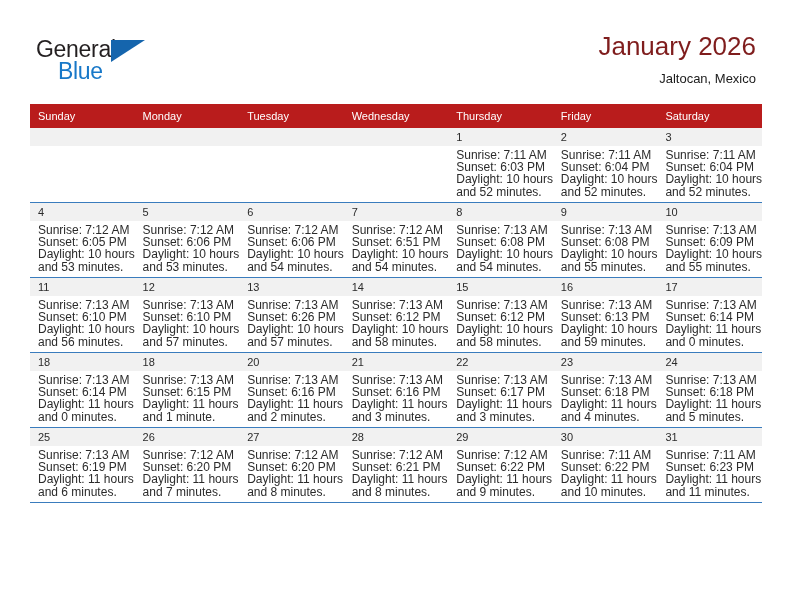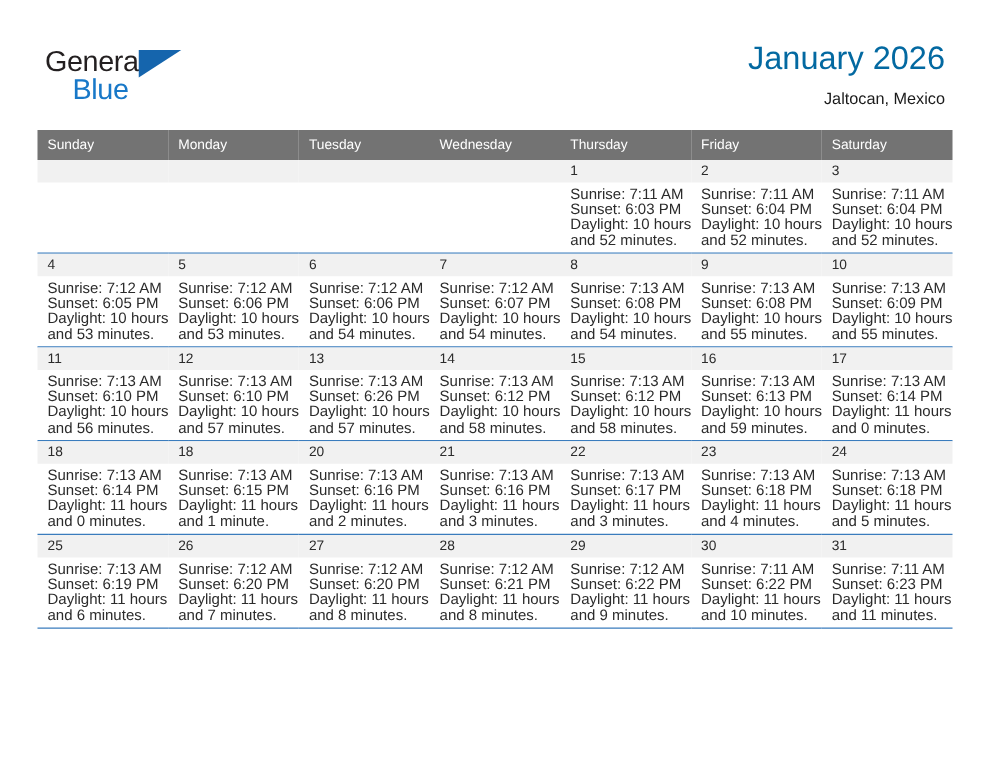--- a/index.html
+++ b/index.html
@@ -71,21 +71,21 @@
 
   .title-block {
     position: absolute;
     right: 36px;
     top: 30px;
     text-align: right;
   }
   .cal-title {
     font-size: 26px;
     line-height: 32px;
-    color: #0369a1;
+    color: #7f1d1d;
     font-weight: normal;
     margin: 0;
     white-space: nowrap;
   }
   .cal-subtitle {
     font-size: 13px;
     line-height: 18px;
     color: #1a1a1a;
     margin: 8px 0 16px 0;
     white-space: nowrap;
@@ -95,21 +95,21 @@
   .calendar {
     position: absolute;
     left: 30px;
     top: 104px;
     width: 732px;
     border-collapse: collapse;
     table-layout: fixed;
   }
 
   .calendar th {
-    background: #737373;
+    background: #b91c1c;
     color: #ffffff;
     font-size: 11px;
     font-weight: normal;
     text-align: left;
     padding: 6px 0 6px 8px;
     height: 12px;
     border: none;
   }
 
   .calendar td {
@@ -273,21 +273,21 @@
                 <div>Daylight: 10 hours</div>
                 <div>and 54 minutes.</div>
               </div>
             </div>
           </td>
           <td>
             <div class="cell">
               <div class="daynum-band">7</div>
               <div class="details">
                 <div>Sunrise: 7:12 AM</div>
-                <div>Sunset: 6:07 PM</div>
+                <div>Sunset: 6:51 PM</div>
                 <div>Daylight: 10 hours</div>
                 <div>and 54 minutes.</div>
               </div>
             </div>
           </td>
           <td>
             <div class="cell">
               <div class="daynum-band">8</div>
               <div class="details">
                 <div>Sunrise: 7:13 AM</div>

